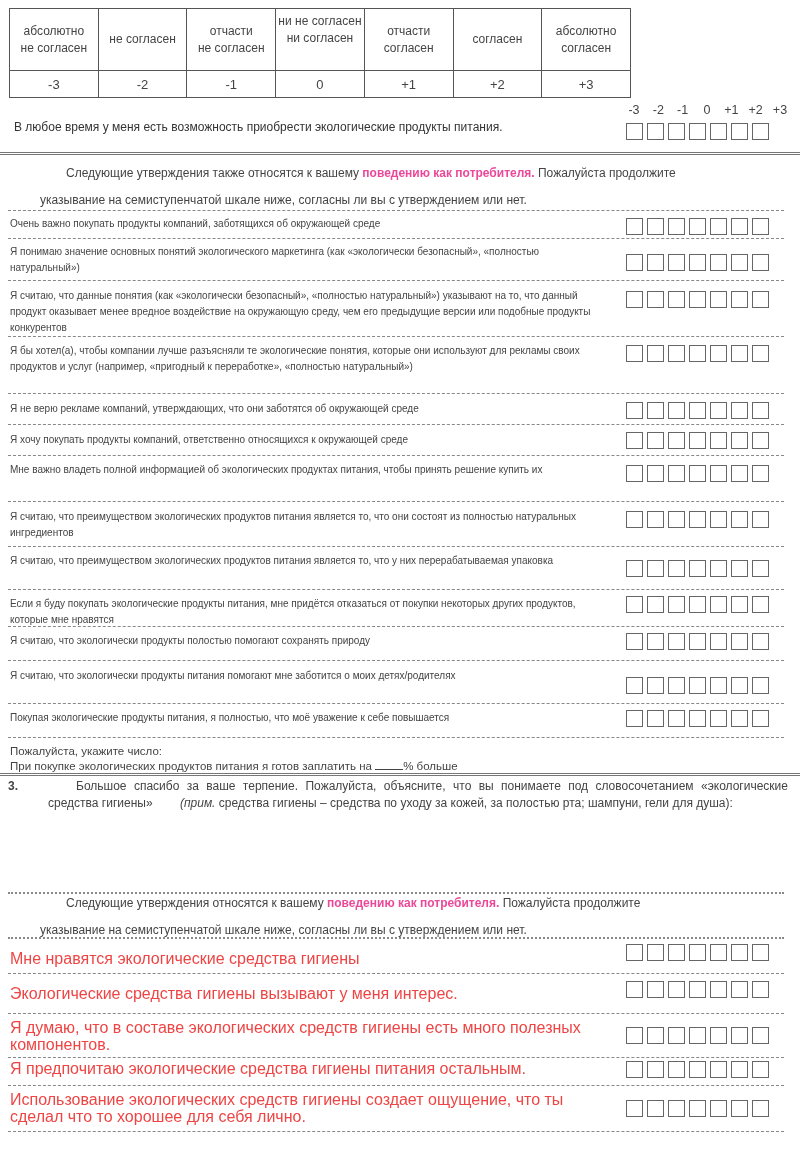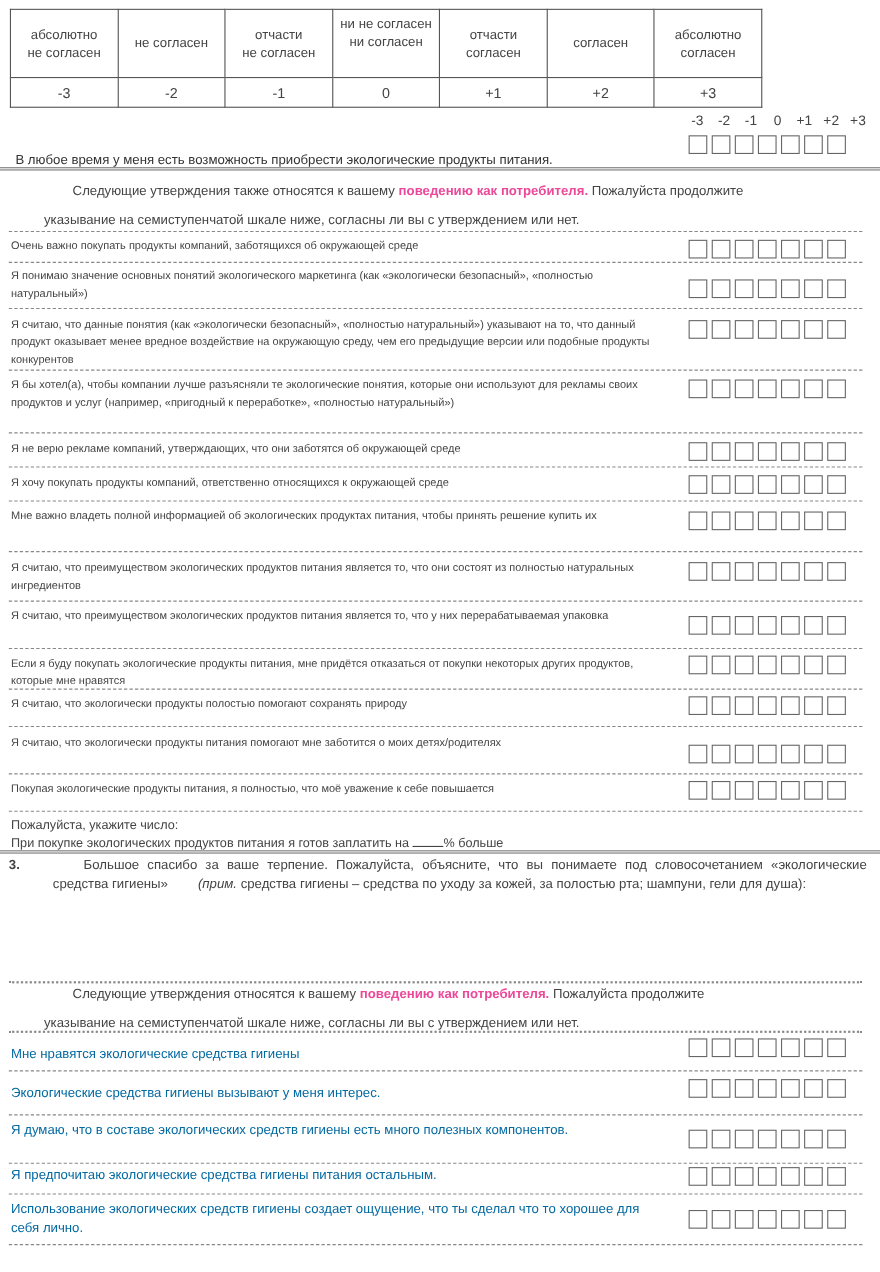--- a/index.html
+++ b/index.html
@@ -1,33 +1,33 @@
 <!DOCTYPE html>
 <html><head>
 <meta charset="utf-8">
 <style>
   html, body { margin: 0; padding: 0; background: #ffffff; }
   body { width: 800px; height: 1156px; position: relative; overflow: hidden;
          font-family: "Liberation Sans", sans-serif; color: #333; font-size: 11.5px; }
-  .scale-table { position: absolute; left: 9px; top: 8px; width: 684px; border-collapse: collapse; table-layout: fixed; }
+  .scale-table { position: absolute; left: 9px; top: 8px; width: 622px; border-collapse: collapse; table-layout: fixed; }
   .scale-table td { border: 1px solid #555; text-align: center; color: #444; font-size: 12px; line-height: 17px; padding: 0; }
   .scale-table tr.lbl td { height: 57px; }
   .scale-table tr.val td { height: 26px; font-size: 13px; }
-  .q-top { position: absolute; left: 14px; top: 118px; width: 560px; line-height: 18px; font-size: 12px; margin-top: 18px; }
+  .q-top { position: absolute; left: 14px; top: 118px; width: 560px; line-height: 18px; font-size: 12px; }
   .scale-head { position: absolute; left: 622px; top: 103px; width: 170px; display: flex; justify-content: space-between; font-size: 12.5px; color: #444; }
   .scale-head span { width: 24px; text-align: center; }
   .cb-row { position: absolute; display: flex; gap: 4px; }
   .cb { width: 17px; height: 17px; border: 1.6px solid #666; box-sizing: border-box; background: #fff; cursor: pointer; }
   .solid-rule { position: absolute; left: 0; width: 800px; border-top: 3px double #777; }
   .intro { position: absolute; left: 40px; width: 740px; font-size: 12px; line-height: 27px; color: #444; }
   .intro .first { text-indent: 26px; text-align: justify; }
   .intro b { color: #ec4899; }
   .dash { position: absolute; left: 8px; width: 776px; border-top: 1px dashed #888; }
   .item { position: absolute; left: 10px; width: 590px; font-size: 10px; line-height: 16px; color: #444; }
-  .item2 { position: absolute; left: 10px; width: 590px; font-size: 12px; line-height: 17px; color: #0369a1; }
+  .item2 { position: absolute; left: 10px; width: 590px; font-size: 16px; line-height: 17px; color: #ef4444; }
   .note { position: absolute; left: 10px; top: 744px; font-size: 11.5px; line-height: 15px; color: #444; }
   .blank { display: inline-block; width: 28px; border-bottom: 1px solid #444; height: 10px; }
   .q3 { position: absolute; left: 8px; top: 778px; width: 780px; font-size: 12px; line-height: 17px; color: #444; }
   .q3 .num { position: absolute; left: 0; top: 0; font-weight: bold; }
   .q3 .txt { margin-left: 40px; text-align: justify; text-indent: 28px; }
   .q3 i { font-style: italic; margin-left: 24px; }
   .answer-area { position: absolute; left: 40px; top: 835px; width: 740px; height: 50px; border: none; background: transparent; }
 </style>
 </head>
 <body>

